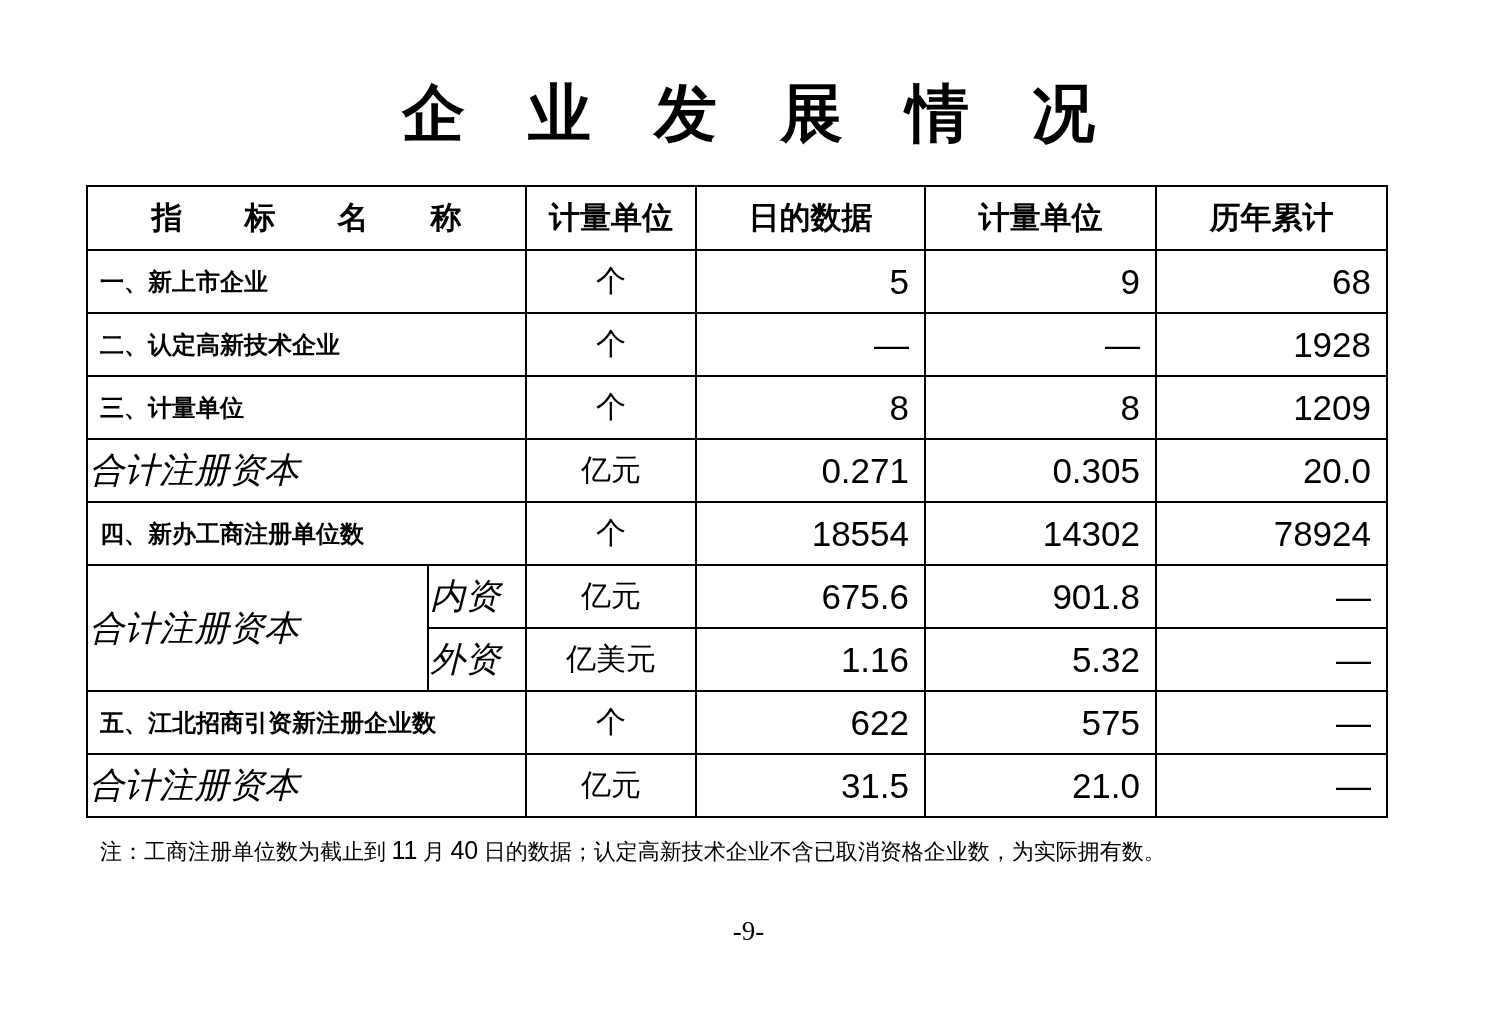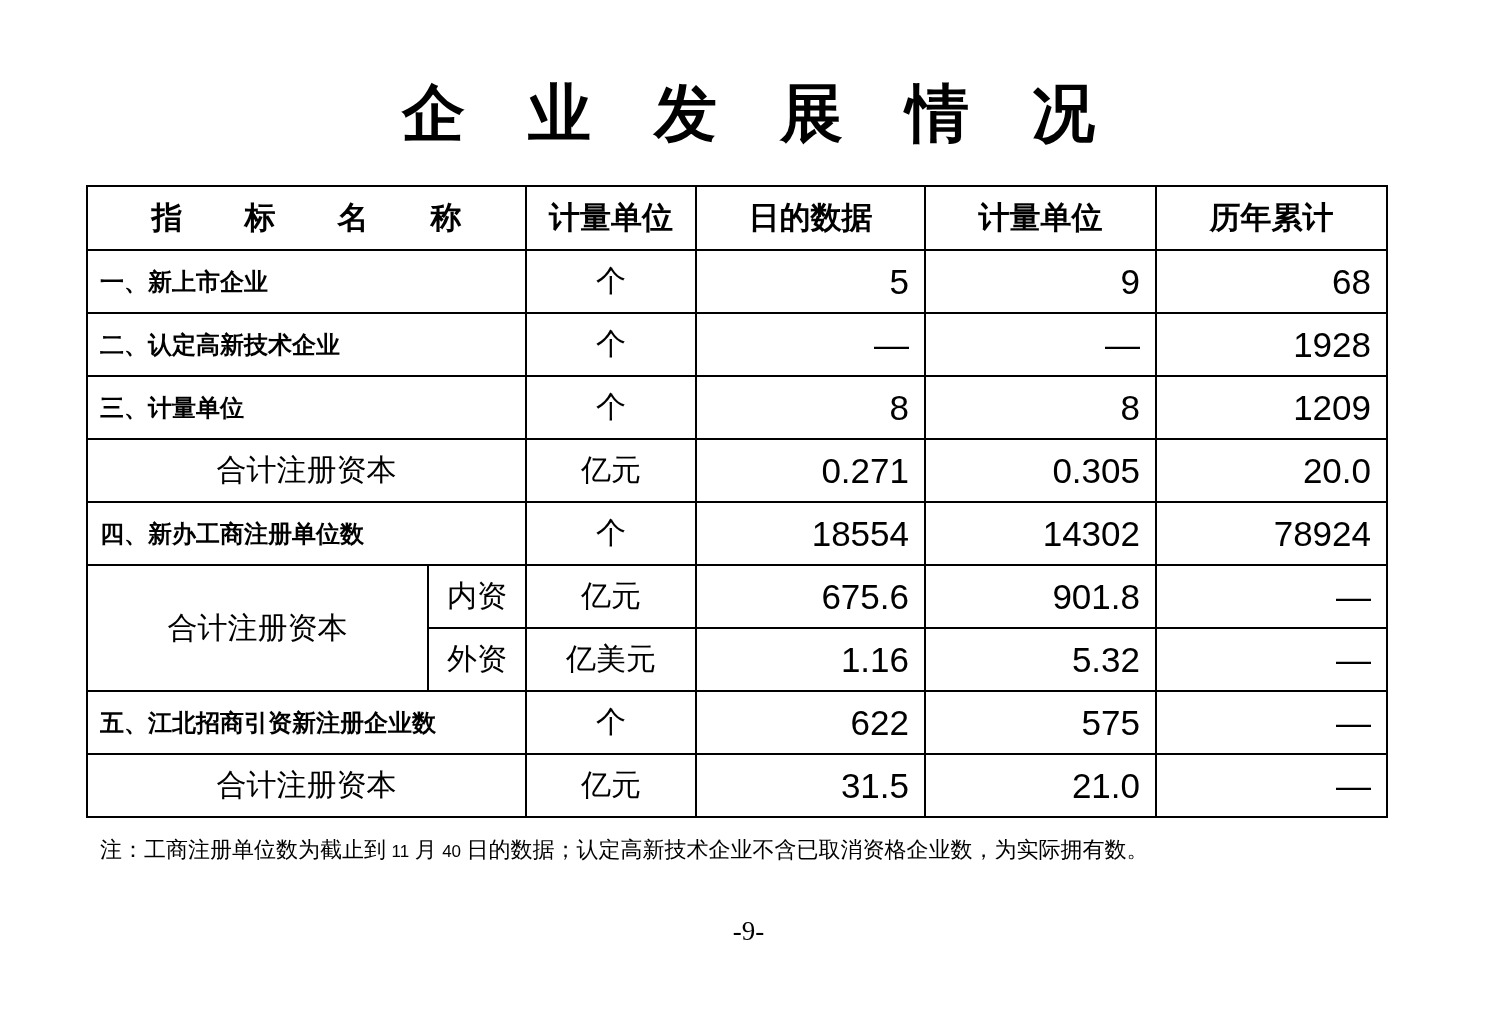--- a/index.html
+++ b/index.html
@@ -45,23 +45,24 @@
     font-weight: bold;
     text-align: center;
   }
   td.lbl {
     font-size: 24px;
     font-weight: bold;
     text-align: left;
     padding-left: 12px;
   }
   td.ctr {
-    font-size: 30px;
+    font-size: 35px;
     font-weight: normal;
-    text-align: center;
+    text-align: left;
+    font-style: italic;
   }
   td.unit {
     font-size: 30px;
     text-align: center;
   }
   td.num {
     font-family: "Liberation Sans", sans-serif;
     font-size: 35px;
     text-align: right;
     padding-right: 15px;
@@ -69,21 +70,21 @@
   .footnote {
     position: absolute;
     left: 100px;
     top: 834px;
     width: 1320px;
     font-size: 22px;
     line-height: 32px;
   }
   .footnote .digits {
     font-family: "Liberation Sans", sans-serif;
-    font-size: 17px;
+    font-size: 25px;
     margin-top: 10px;
   }
   .fn-line2 { margin-left: 56px; }
   .pageno {
     position: absolute;
     top: 916px;
     left: 0;
     width: 100%;
     text-align: center;
     font-size: 27px;

